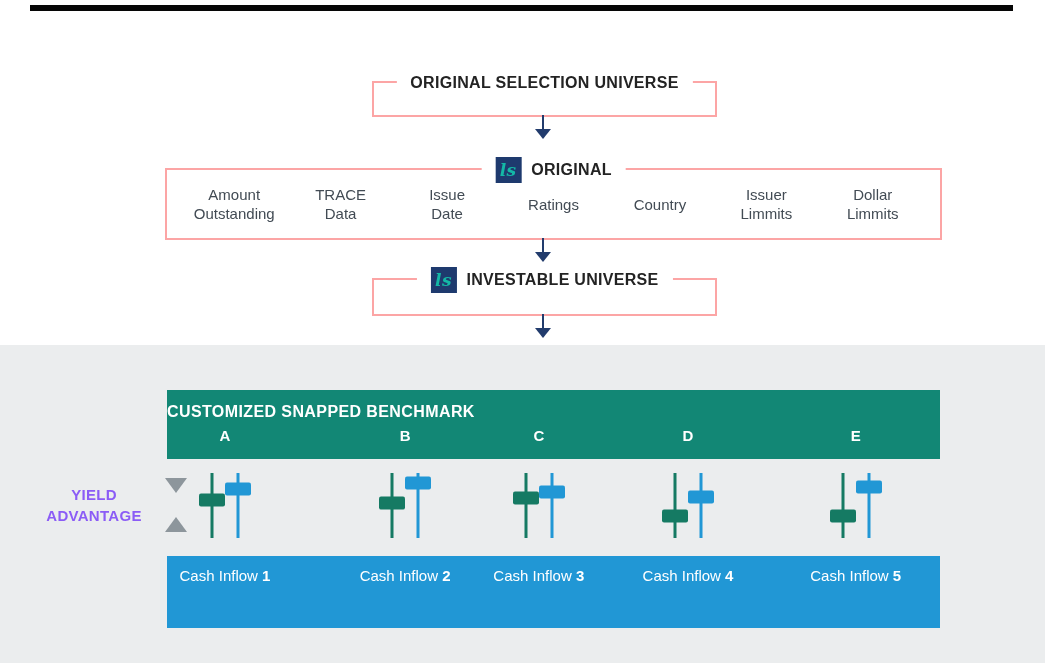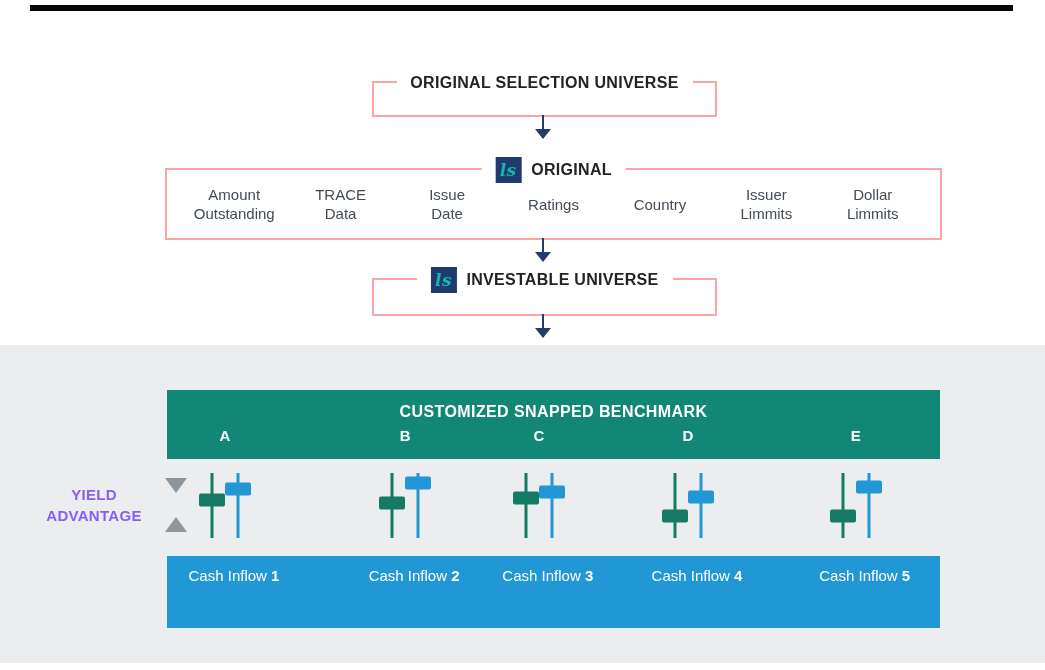--- a/index.html
+++ b/index.html
@@ -50,21 +50,21 @@
   .arrow-2 { left:535px; top:238px; height:24px; }
   .arrow-3 { left:535px; top:314px; height:24px; }
   .arrow-1 .arrow-line, .arrow-2 .arrow-line, .arrow-3 .arrow-line { height:14px; }
   .arrow-1 .arrow-head, .arrow-2 .arrow-head, .arrow-3 .arrow-head { top:14px; }
 
   
   .gray-panel { position:absolute; left:0; top:345px; width:1045px; height:318px; background:#ebedee; }
 
   
   .green-bar { position:absolute; left:167px; top:45px; width:773px; height:69px; background:#128775; }
-  .green-title { text-align:center; padding-top:13px; color:#ffffff; font-size:16px; font-weight:700; letter-spacing:0.4px; }
+  .green-title { text-align:left; padding-top:13px; color:#ffffff; font-size:16px; font-weight:700; letter-spacing:0.4px; }
   .col-letter { position:absolute; top:37px; transform:translateX(-50%); color:#ffffff; font-size:15px; font-weight:700; }
 
   
   .c1 { left:7.5%; }  .c2 { left:30.8%; }  .c3 { left:48.1%; }
   .c4 { left:67.4%; } .c5 { left:89.1%; }
 
   
   .yield-label { position:absolute; left:30px; top:139px; width:128px; text-align:center;
     color:#8b5cf6; font-size:15px; font-weight:700; line-height:21px; letter-spacing:0.3px; }
   .tri { position:absolute; width:0; height:0; }
@@ -80,21 +80,21 @@
   .track { position:absolute; left:50%; transform:translateX(-50%); top:0; width:3px; height:65px; }
   .track-green { background:#157a63; }
   .track-blue  { background:#2197d5; }
   .handle { position:absolute; left:50%; transform:translate(-50%,-50%); width:26px; height:13px; border-radius:2px; }
   .handle-green { background:#157a63; }
   .handle-blue  { background:#2197d5; }
 
   
   .blue-bar { position:absolute; left:167px; top:211px; width:773px; height:72px; background:#2197d5; }
   .cash-inflow { position:absolute; top:11px; transform:translateX(-50%); color:#ffffff;
-    font-size:15px; font-weight:400; white-space:nowrap;margin-left:9px; }
+    font-size:15px; font-weight:400; white-space:nowrap; }
   .cash-inflow b { font-weight:700; }
   .portfolio-title { position:absolute; left:0; top:40px; width:100%; text-align:center;
     color:#ffffff; font-size:16px; font-weight:700; letter-spacing:0.4px; }
 </style>
 </head>
 <body>
 
 <div class="page">
 
   <div class="top-bar"></div>

